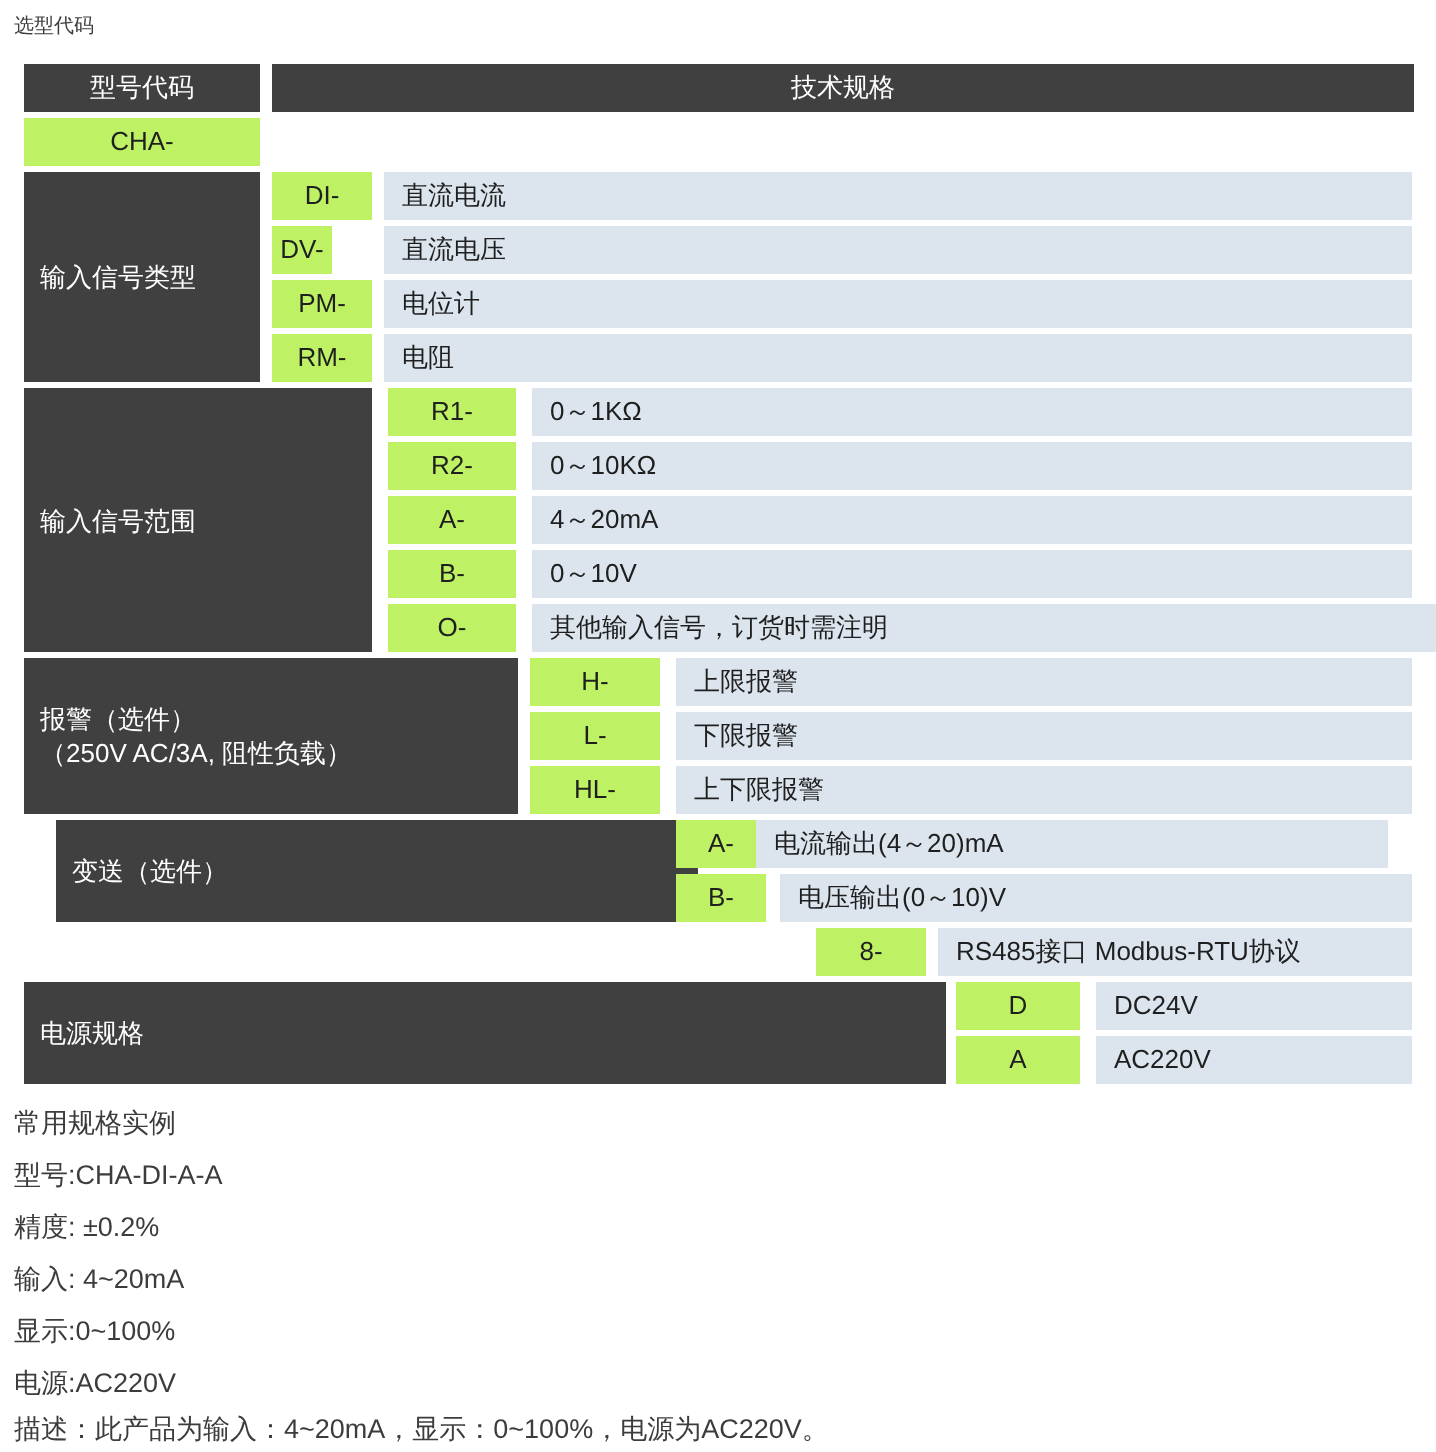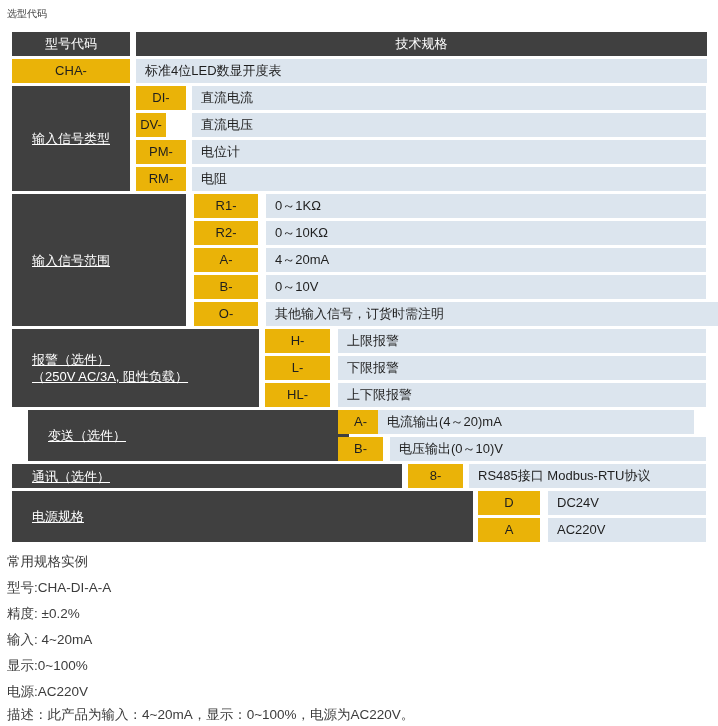--- a/index.html
+++ b/index.html
@@ -9,40 +9,39 @@
     -webkit-font-smoothing:antialiased;
   }
   .page-title{
     position:absolute;left:7px;top:5px;font-size:10px;color:#3d3d3d;line-height:17px;
   }
   .cell{
     position:absolute;height:24px;line-height:24px;font-size:13px;box-sizing:border-box;
     white-space:nowrap;overflow:hidden;
   }
   .dark{background:#404040;color:#ffffff;}
-  .codec{background:#eab308;color:#1f1f1f;text-align:center;}
+  .codec{background:#bef264;color:#1f1f1f;text-align:center;}
   .desc{background:#dce5ee;color:#1f1f1f;padding-left:9px;text-align:left;}
   .center{text-align:center;}
-  .vlabel{display:flex;align-items:center;padding-left:20px;line-height:17px;text-decoration:underline;}
+  .vlabel{display:flex;align-items:center;padding-left:8px;line-height:17px;}
   .examples .ex-line{
     position:absolute;left:7px;font-size:13.5px;color:#3c3c3c;line-height:18px;white-space:nowrap;
   }
 </style>
 </head>
 <body>
 
 <div class="canvas">
 
   <div class="page-title">选型代码</div>
 
   <div class="cell dark center" style="left:12px;top:32px;width:118px">型号代码</div>
   <div class="cell dark center" style="left:136px;top:32px;width:571px">技术规格</div>
 
   <div class="cell codec" style="left:12px;top:59px;width:118px">CHA-</div>
-  <div class="cell desc" style="left:136px;top:59px;width:571px">标准4位LED数显开度表</div>
 
   <div class="cell dark vlabel" style="left:12px;top:86px;width:118px;height:105px">输入信号类型</div>
   <div class="cell codec" style="left:136px;top:86px;width:50px">DI-</div>
   <div class="cell desc" style="left:192px;top:86px;width:514px">直流电流</div>
   <div class="cell codec" style="left:136px;top:113px;width:30px">DV-</div>
   <div class="cell desc" style="left:192px;top:113px;width:514px">直流电压</div>
   <div class="cell codec" style="left:136px;top:140px;width:50px">PM-</div>
   <div class="cell desc" style="left:192px;top:140px;width:514px">电位计</div>
   <div class="cell codec" style="left:136px;top:167px;width:50px">RM-</div>
   <div class="cell desc" style="left:192px;top:167px;width:514px">电阻</div>
@@ -71,21 +70,20 @@
   <div class="cell desc" style="left:338px;top:356px;width:368px">下限报警</div>
   <div class="cell codec" style="left:265px;top:383px;width:65px">HL-</div>
   <div class="cell desc" style="left:338px;top:383px;width:368px">上下限报警</div>
 
   <div class="cell dark vlabel" style="left:28px;top:410px;width:321px;height:51px">变送（选件）</div>
   <div class="cell codec" style="left:338px;top:410px;width:45px">A-</div>
   <div class="cell desc" style="left:378px;top:410px;width:316px">电流输出(4～20)mA</div>
   <div class="cell codec" style="left:338px;top:437px;width:45px">B-</div>
   <div class="cell desc" style="left:390px;top:437px;width:316px">电压输出(0～10)V</div>
 
-  <div class="cell dark vlabel" style="left:12px;top:464px;width:390px;height:24px">通讯（选件）</div>
   <div class="cell codec" style="left:408px;top:464px;width:55px">8-</div>
   <div class="cell desc" style="left:469px;top:464px;width:237px">RS485接口 Modbus-RTU协议</div>
 
   <div class="cell dark vlabel" style="left:12px;top:491px;width:461px;height:51px">电源规格</div>
   <div class="cell codec" style="left:478px;top:491px;width:62px">D</div>
   <div class="cell desc" style="left:548px;top:491px;width:158px">DC24V</div>
   <div class="cell codec" style="left:478px;top:518px;width:62px">A</div>
   <div class="cell desc" style="left:548px;top:518px;width:158px">AC220V</div>
 
   <div class="examples">

